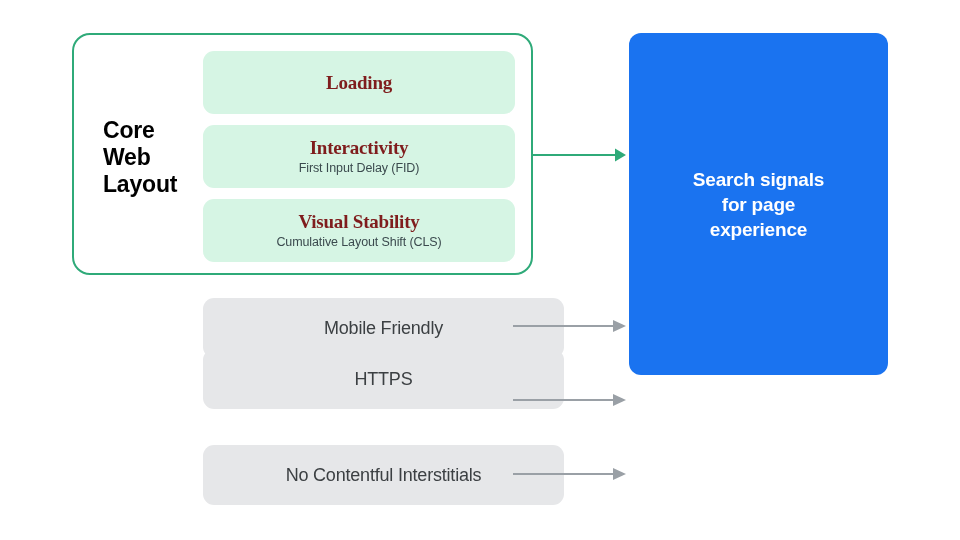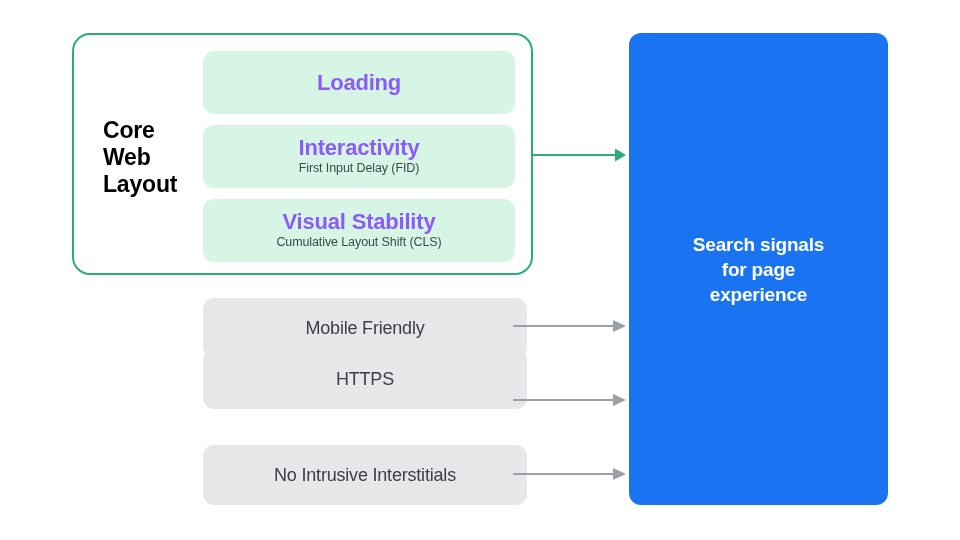--- a/index.html
+++ b/index.html
@@ -54,43 +54,44 @@
     height: 63px;
     background: #d6f5e4;
     border-radius: 11px;
     box-sizing: border-box;
     display: flex;
     flex-direction: column;
     align-items: center;
     justify-content: center;
   }
   .pill-green .p-title {
-    font-size: 22px;
+    font-size: 19px;
     font-weight: bold;
-    color: #8b5cf6;
+    color: #7f1d1d;
     line-height: 23px;
     letter-spacing: -0.2px;
+    font-family: Liberation Serif, serif;
   }
   .pill-green .p-sub {
     font-size: 12.5px;
     font-weight: normal;
     color: #3b4a4e;
     line-height: 17px;
     margin-top: 1px;
     letter-spacing: -0.1px;
   }
   #pill-loading       { top: 51px;  }
   #pill-interactivity { top: 125px; }
   #pill-visual        { top: 199px; }
 
   
   .box-gray {
     position: absolute;
     left: 203px;
-    width: 324px;
+    width: 361px;
     height: 60px;
     background: #e6e7e9;
     border-radius: 11px;
     box-sizing: border-box;
     display: flex;
     align-items: center;
     justify-content: center;
   }
   .box-gray .g-title {
     font-size: 18px;
@@ -101,21 +102,21 @@
   #box-mobile { top: 298px; }
   #box-https  { top: 349px; }
   #box-nii    { top: 445px; }
 
   
   .blue-box {
     position: absolute;
     left: 629px;
     top: 33px;
     width: 259px;
-    height: 472px;
+    height: 342px;
     background: #1a73f0;
     border-radius: 12px;
     box-sizing: border-box;
     display: flex;
     align-items: center;
     justify-content: center;
     text-align: center;
   }
   .blue-box .b-text {
     color: #ffffff;
@@ -161,21 +162,21 @@
 
   <div class="box-gray" id="box-mobile">
     <div class="g-title">Mobile Friendly</div>
   </div>
 
   <div class="box-gray" id="box-https">
     <div class="g-title">HTTPS</div>
   </div>
 
   <div class="box-gray" id="box-nii">
-    <div class="g-title">No Intrusive Interstitials</div>
+    <div class="g-title">No Contentful Interstitials</div>
   </div>
 
   <svg class="arrow-svg" id="arrow-green" viewBox="0 0 96 30">
     <line x1="0" y1="15" x2="84" y2="15" stroke="#2faa79" stroke-width="2.2"></line>
     <polygon points="84,8.5 95,15 84,21.5" fill="#2faa79"></polygon>
   </svg>
 
   <svg class="arrow-svg" id="arrow-m" viewBox="0 0 114 28">
     <line x1="0" y1="14" x2="100" y2="14" stroke="#9aa0a6" stroke-width="2"></line>
     <polygon points="100,8 113,14 100,20" fill="#9aa0a6"></polygon>

